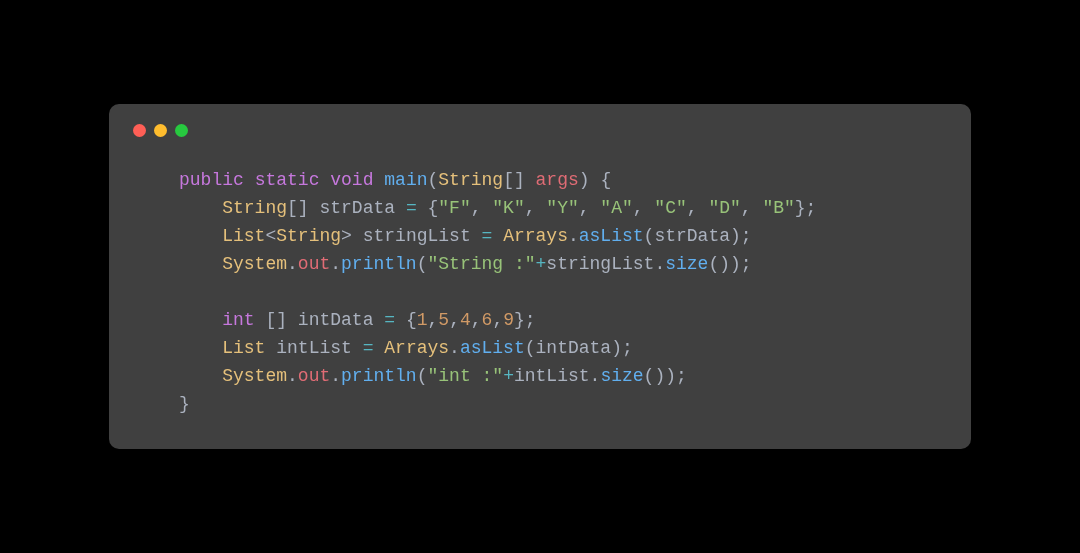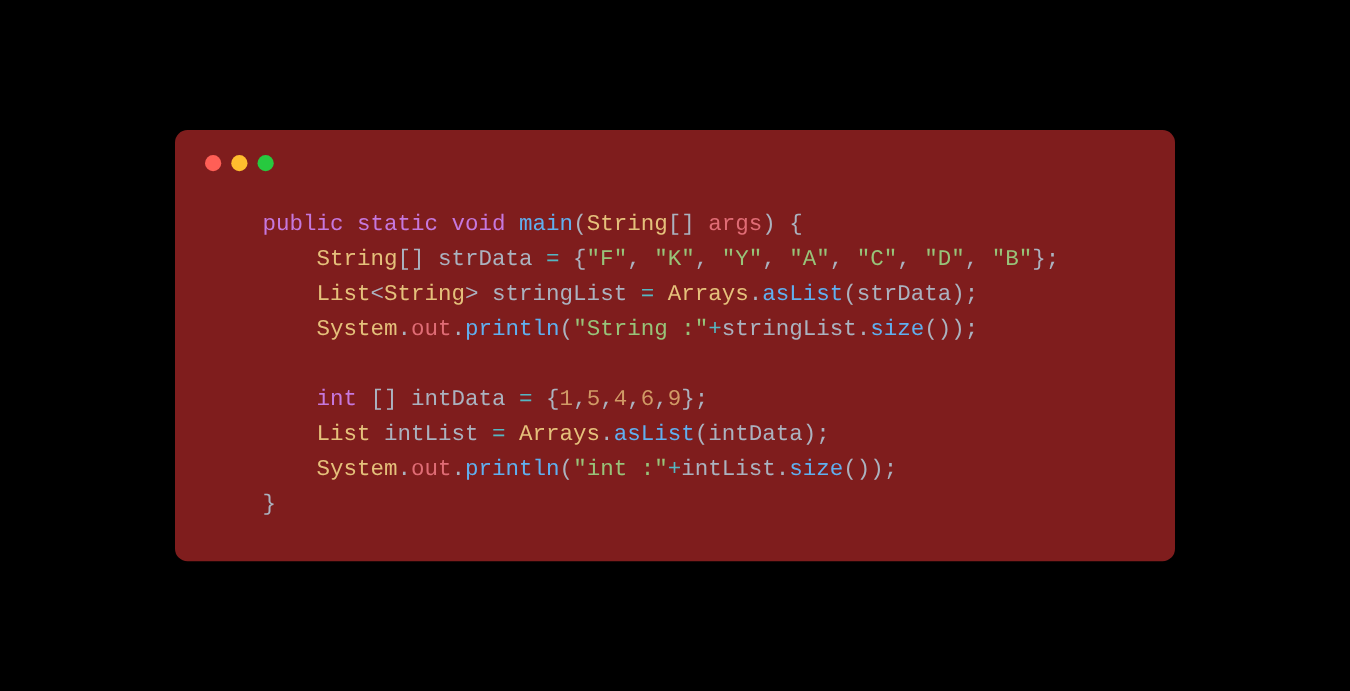--- a/index.html
+++ b/index.html
@@ -10,22 +10,22 @@
     body {
       width: 1080px;
       height: 553px;
       background: #000000;
       display: flex;
       align-items: center;
       justify-content: center;
       font-family: 'SF Mono', 'Monaco', 'Consolas', 'Courier New', monospace;
     }
     .window {
-      width: 800px;
-      background: #7f1d1d;
+      width: 862px;
+      background: #404040;
       border-radius: 10px;
       padding: 20px 24px 30px 24px;
       box-shadow: 0 20px 60px rgba(0,0,0,0.5);
     }
     .traffic-lights {
       display: flex;
       gap: 8px;
       margin-bottom: 30px;
     }
     .light {

